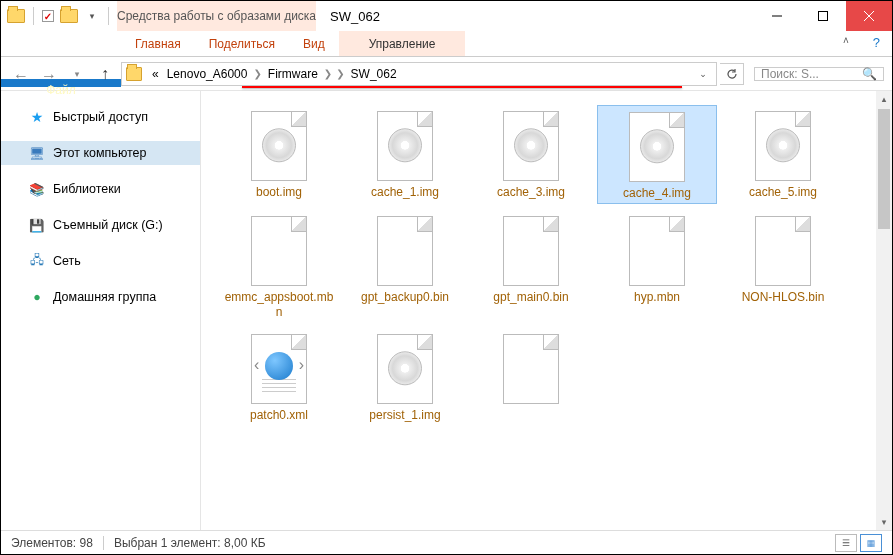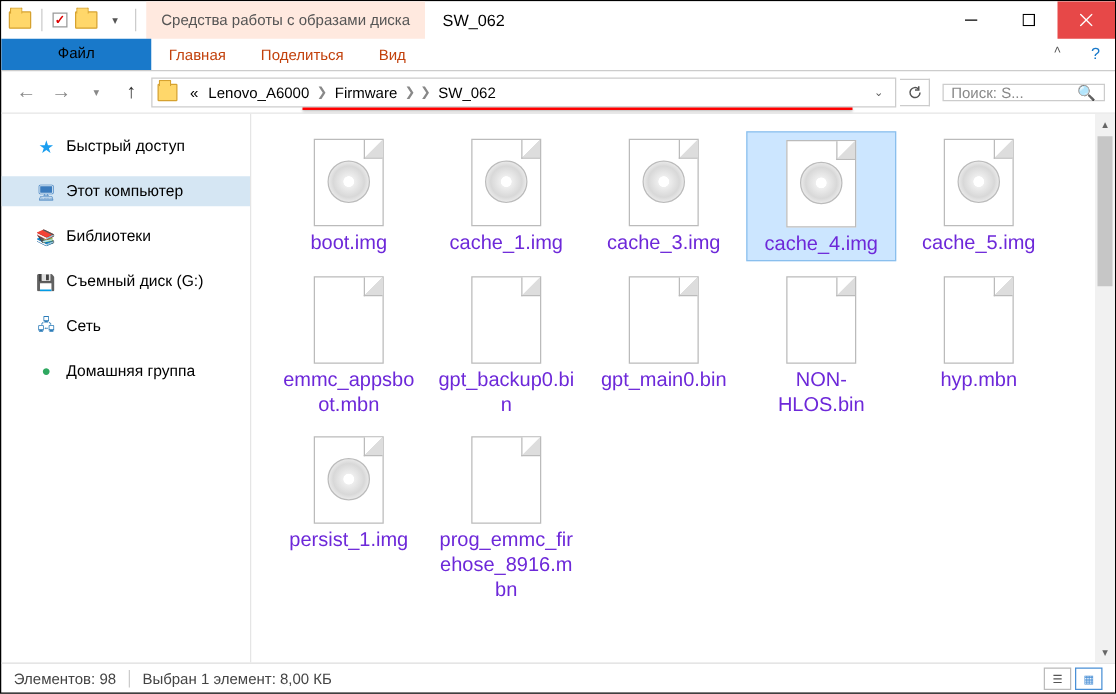--- a/index.html
+++ b/index.html
@@ -6,31 +6,31 @@
 body { background: #fff; width: 893px; height: 555px; overflow: hidden; border: 1px solid #000; }
 
 
 .titlebar { height: 30px; background: #fff; display: flex; align-items: stretch; border-bottom: 0; }
 .titlebar-left { display: flex; align-items: center; padding: 0 6px; gap: 6px; }
 .qat-icon { width: 16px; height: 16px; display: inline-flex; align-items: center; justify-content: center; font-size: 11px; }
 .qat-folder { width: 18px; height: 14px; background: #ffd76a; border: 1px solid #d6a22f; border-radius: 1px; position: relative; }
 .qat-folder::before { content: ""; position: absolute; top: -4px; left: 0; width: 8px; height: 4px; background: #ffd76a; border: 1px solid #d6a22f; border-bottom: none; border-radius: 1px 1px 0 0; }
 .qat-check { width: 12px; height: 12px; border: 1px solid #999; background: #fff; display: inline-flex; align-items: center; justify-content: center; color: #d00; font-size: 10px; font-weight: bold; }
 .qat-sep { width: 1px; height: 18px; background: #ccc; margin: 0 2px; }
-.titlebar-context { background: #ffe9df; padding: 4px 12px; font-size: 12px; color: #555; display: flex; align-items: center; }
+.titlebar-context { background: #ffe9df; padding: 4px 0; font-size: 12px; color: #555; display: flex; align-items: center; }
 .titlebar-title { flex: 1; padding: 4px 14px; font-size: 13px; color: #000; display: flex; align-items: center; }
 .window-controls { display: flex; }
 .window-btn { width: 46px; height: 30px; display: flex; align-items: center; justify-content: center; color: #000; cursor: default; }
 .window-btn.close { background: #e74848; color: #fff; }
 .window-btn svg { width: 10px; height: 10px; }
 
 
 .ribbon { height: 26px; display: flex; border-bottom: 1px solid #ccc; }
 .ribbon-tab { padding: 4px 14px; font-size: 12px; color: #c2410c; display: flex; align-items: center; }
-.ribbon-tab.file { background: #1979ca; color: #000000; padding: 4px 16px; }
+.ribbon-tab.file { background: #1979ca; color: #fef9c3; padding: 4px 16px; margin-top: 48px; }
 .ribbon-tab.context { background: #ffe9df; color: #333; padding: 4px 30px; }
 .ribbon-spacer { flex: 1; }
 .ribbon-caret { padding: 4px 12px; color: #555; font-size: 10px; }
 .ribbon-help { padding: 4px 12px; color: #1979ca; font-size: 13px; }
 
 
 .addr-row { height: 34px; display: flex; align-items: center; padding: 4px 8px; gap: 4px; border-bottom: 1px solid #e5e5e5; }
 .nav-btn { width: 24px; height: 24px; display: flex; align-items: center; justify-content: center; color: #888; }
 .nav-btn.enabled { color: #333; }
 .addr-bar { flex: 1; height: 24px; border: 1px solid #ccc; display: flex; align-items: center; padding: 0 4px; font-size: 12px; position: relative; }
@@ -65,21 +65,21 @@
 .file.selected { background: #cce6ff; border: 1px solid #8abfed; }
 .file .thumb { width: 66px; height: 72px; position: relative; margin-bottom: 2px; }
 .file .dogear { width: 56px; height: 70px; background: #fff; border: 1px solid #bbb; position: relative; margin: 0 auto; }
 .file .dogear::after { content: ""; position: absolute; top: 0; right: 0; width: 14px; height: 14px; background: linear-gradient(135deg, #fff 48%, #ddd 50%); border-left: 1px solid #bbb; border-bottom: 1px solid #bbb; }
 .file .disc { position: absolute; top: 50%; left: 50%; width: 34px; height: 34px; border-radius: 50%; background: radial-gradient(circle, #fff 18%, #eee 20%, #d8d8d8 55%, #e8e8e8 70%); border: 1px solid #bbb; transform: translate(-50%, -55%); }
 .file .globe { position: absolute; top: 45%; left: 50%; width: 28px; height: 28px; border-radius: 50%; background: radial-gradient(circle at 35% 30%, #7ec7ff, #1a7acc); transform: translate(-50%, -50%); }
 .file .globe::before, .file .globe::after { content: "‹"; position: absolute; color: #888; font-size: 16px; top: 4px; }
 .file .globe::before { left: -11px; }
 .file .globe::after { content: "›"; right: -11px; }
 .file .lines { position: absolute; bottom: 8px; left: 10px; right: 10px; height: 16px; background: repeating-linear-gradient(to bottom, #ccc 0, #ccc 1px, transparent 1px, transparent 4px); }
-.file .label { font-size: 16px; color: #6d28d9; line-height: 1.25; word-break: break-word; max-width: 110px; }
+.file .label { font-size: 12px; color: #a16207; line-height: 1.25; word-break: break-word; max-width: 110px; }
 
 .scrollbar { position: absolute; right: 0; top: 0; bottom: 0; width: 16px; background: #f1f1f1; }
 .scroll-thumb { position: absolute; left: 2px; right: 2px; top: 18px; height: 120px; background: #c6c6c6; }
 .scroll-arrow { position: absolute; left: 0; right: 0; height: 16px; display: flex; align-items: center; justify-content: center; font-size: 9px; color: #666; }
 .scroll-arrow.up { top: 0; }
 .scroll-arrow.down { bottom: 0; }
 
 
 .statusbar { height: 24px; border-top: 1px solid #ddd; display: flex; align-items: center; font-size: 12px; padding: 0 10px; color: #444; }
 .status-sep { width: 1px; height: 14px; background: #ccc; margin: 0 10px; }
@@ -119,20 +119,21 @@
         </svg>
       </div>
   </div>
 </div>
 
 <div class="ribbon">
   <div class="ribbon-tab file">Файл</div>
   <div class="ribbon-tab">Главная</div>
   <div class="ribbon-tab">Поделиться</div>
   <div class="ribbon-tab">Вид</div>
+  <div class="ribbon-tab context">Управление</div>
   <div class="ribbon-spacer"></div>
   <div class="ribbon-caret">˄</div>
   <div class="ribbon-help">?</div>
 </div>
 
 <div class="addr-row">
   <div class="nav-btn">←</div>
   <div class="nav-btn">→</div>
   <div class="nav-btn" style="font-size:9px;">▾</div>
   <div class="nav-btn enabled">↑</div>
@@ -247,40 +248,48 @@
         <div class="file">
           <div class="thumb">
             <div class="dogear"></div>
           </div>
           <div class="label">gpt_main0.bin</div>
         </div>
         <div class="file">
           <div class="thumb">
             <div class="dogear"></div>
           </div>
+          <div class="label">hyp.mbn</div>
+        </div>
+        <div class="file">
+          <div class="thumb">
+            <div class="dogear"></div>
+          </div>
           <div class="label">NON-HLOS.bin</div>
         </div>
         <div class="file">
           <div class="thumb">
-            <div class="dogear"></div>
-          </div>
-          <div class="label">hyp.mbn</div>
+            <div class="dogear">
+              <div class="lines"></div>
+            </div>
+            <div class="globe"></div>
+          </div>
+          <div class="label">patch0.xml</div>
         </div>
         <div class="file">
           <div class="thumb">
             <div class="dogear"></div>
             <div class="disc"></div>
           </div>
           <div class="label">persist_1.img</div>
         </div>
         <div class="file">
           <div class="thumb">
             <div class="dogear"></div>
           </div>
-          <div class="label">prog_emmc_firehose_8916.mbn</div>
         </div>
       </div>
     <div class="scrollbar">
       <div class="scroll-arrow up">▴</div>
       <div class="scroll-thumb"></div>
       <div class="scroll-arrow down">▾</div>
     </div>
   </div>
 </div>
 

